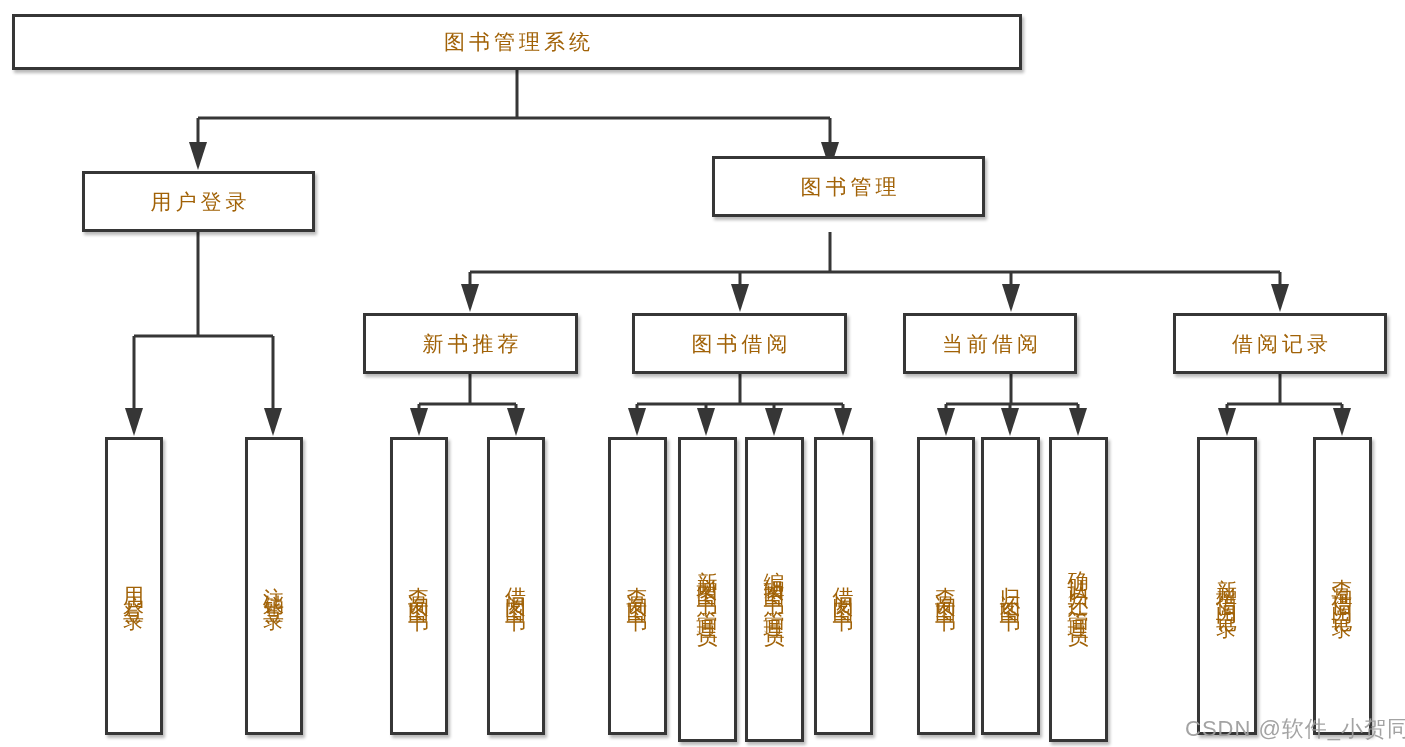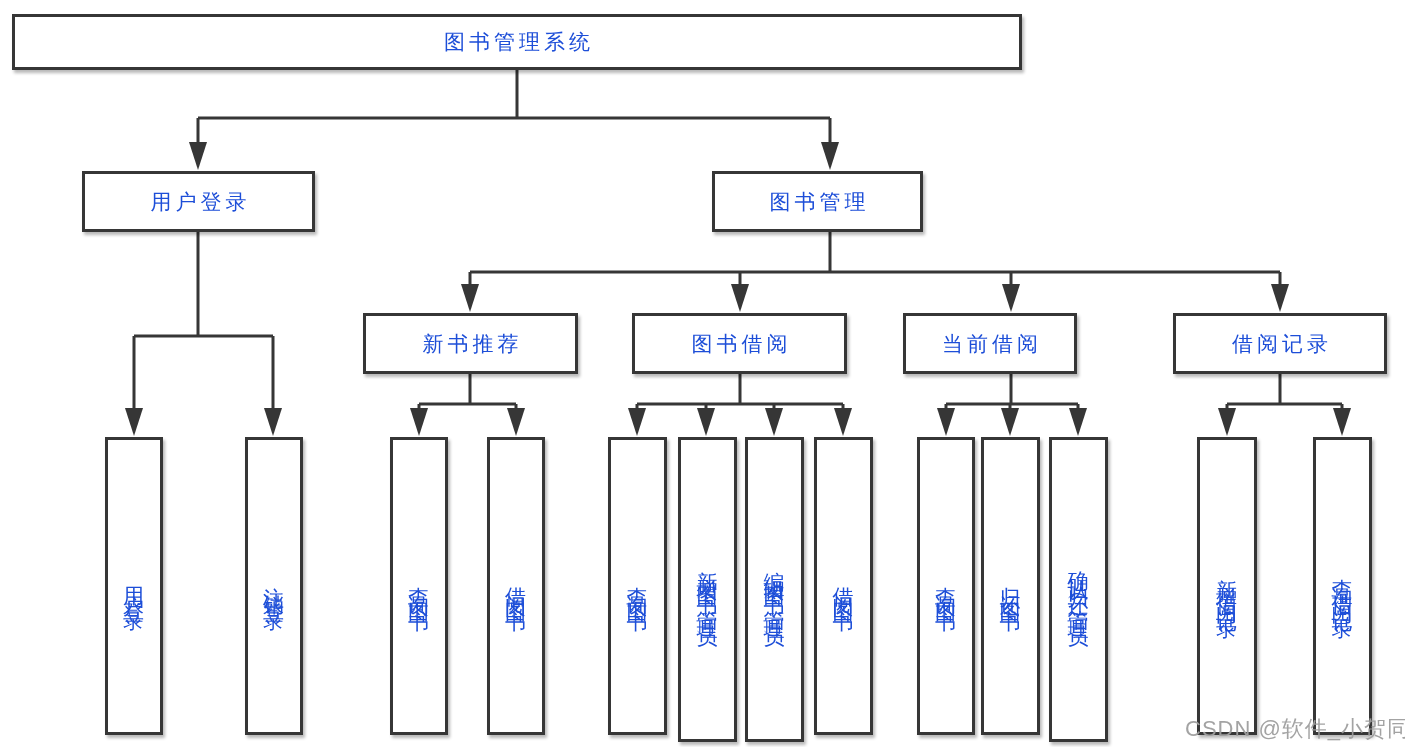--- a/index.html
+++ b/index.html
@@ -7,21 +7,21 @@
     width:1405px;height:747px;background:#ffffff;
     font-family:"Liberation Sans","DejaVu Sans",sans-serif;
     overflow:hidden;
   }
   .stage{position:relative;width:1405px;height:747px;background:#fff;}
   svg.wires{position:absolute;left:0;top:0;z-index:1;}
   .node{
     position:absolute;box-sizing:border-box;z-index:2;
     background:#ffffff;border:3px solid #363636;
     display:flex;align-items:center;justify-content:center;
-    color:#1d4ed8;font-size:21px;
+    color:#a16207;font-size:21px;
     box-shadow:2px 3px 3px rgba(0,0,0,.28);
   }
   .node .lbl{letter-spacing:4px;text-indent:4px;white-space:nowrap;}
   .node.v .lbl{
     writing-mode:vertical-rl;text-orientation:mixed;
     letter-spacing:8px;text-indent:0;white-space:normal;
     line-height:1;
   }
   .watermark{
     position:absolute;z-index:5;
@@ -78,21 +78,21 @@
       </g>
     </svg>
 
   <div class="node" style="left:12px;top:14px;width:1010px;height:56px">
     <span class="lbl">图书管理系统</span>
   </div>
 
   <div class="node" style="left:82px;top:171px;width:233px;height:61px">
     <span class="lbl">用户登录</span>
   </div>
-  <div class="node" style="left:712px;top:171px;width:211px;height:61px">
+  <div class="node" style="left:712px;top:156px;width:273px;height:61px">
     <span class="lbl">图书管理</span>
   </div>
 
   <div class="node" style="left:363px;top:313px;width:215px;height:61px">
     <span class="lbl">新书推荐</span>
   </div>
   <div class="node" style="left:632px;top:313px;width:215px;height:61px">
     <span class="lbl">图书借阅</span>
   </div>
   <div class="node" style="left:903px;top:313px;width:174px;height:61px">

